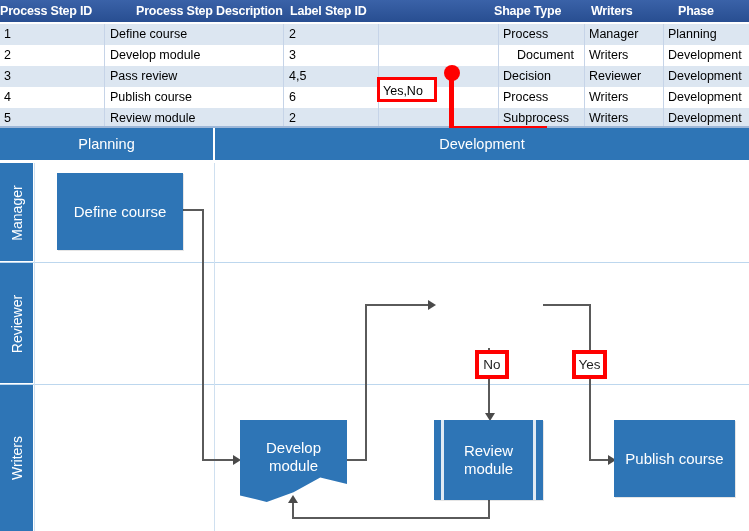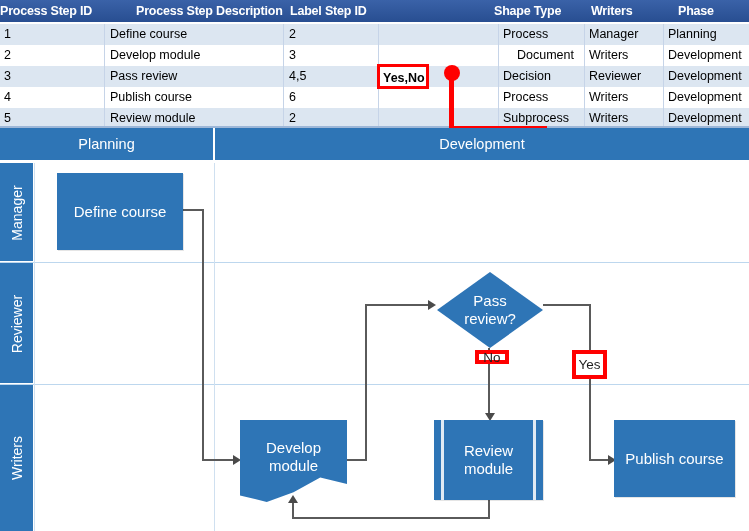--- a/index.html
+++ b/index.html
@@ -346,21 +346,21 @@
       <div class="td" style="left:110px;">Review module</div>
       <div class="td" style="left:289px;">2</div>
       <div class="td" style="left:383px;"></div>
       <div class="td" style="left:503px;">Subprocess</div>
       <div class="td" style="left:589px;">Writers</div>
       <div class="td" style="left:668px;">Development</div>
     </div>
 
     <div class="table-bottom-rule"></div>
 
-    <div class="redbox-cell" style="left:377px;top:64px;width:52px;height:25px;font-weight:bold;">
+    <div class="redbox-cell" style="left:377px;top:77px;width:60px;height:25px;">
       <span>Yes,No</span>
     </div>
   </div>
 
   <div class="red-stem" style="left:449px;top:72px;width:5px;height:20px;"></div>
   <div class="red-dot" style="left:444px;top:65px;"></div>
   <div class="red-stem" style="left:449px;top:88px;width:5px;height:41px;"></div>
   <div class="red-stem" style="left:449px;top:126px;width:98px;height:5px;"></div>
   <div class="red-stem" style="left:542px;top:126px;width:5px;height:232px;"></div>
   <div class="red-dot" style="left:536px;top:355px;"></div>
@@ -415,37 +415,32 @@
     <div class="node shadowed" style="left:57px;top:45px;width:126px;height:77px;">
       <span class="node-label">Define course</span>
     </div>
 
     <div class="node document" style="left:240px;top:292px;width:107px;height:82px;">
       <div class="doc-bg"></div>
       <span class="node-label">Develop
 module</span>
     </div>
 
-    <div class="node diamond" style="left:437px;top:144px;width:106px;height:76px;">
-      <div class="dia-bg"></div>
-      <span class="node-label">Pass
-review?</span>
-    </div>
 
     <div class="node shadowed" style="left:434px;top:292px;width:109px;height:80px;">
       <div class="subproc-bar" style="left:7px;"></div>
       <div class="subproc-bar" style="right:7px;"></div>
       <span class="node-label">Review
 module</span>
     </div>
 
     <div class="node shadowed" style="left:614px;top:292px;width:121px;height:77px;">
       <span class="node-label">Publish course</span>
     </div>
 
-    <div class="redbox-label" style="left:475px;top:222px;width:34px;height:14px;text-align:right;">
+    <div class="redbox-label" style="left:475px;top:222px;width:34px;height:29px;text-align:right;">
       <span>No</span>
     </div>
     <div class="redbox-label" style="left:572px;top:222px;width:35px;height:29px;">
       <span>Yes</span>
     </div>
   </div>
 </div>
 
 </body></html>

